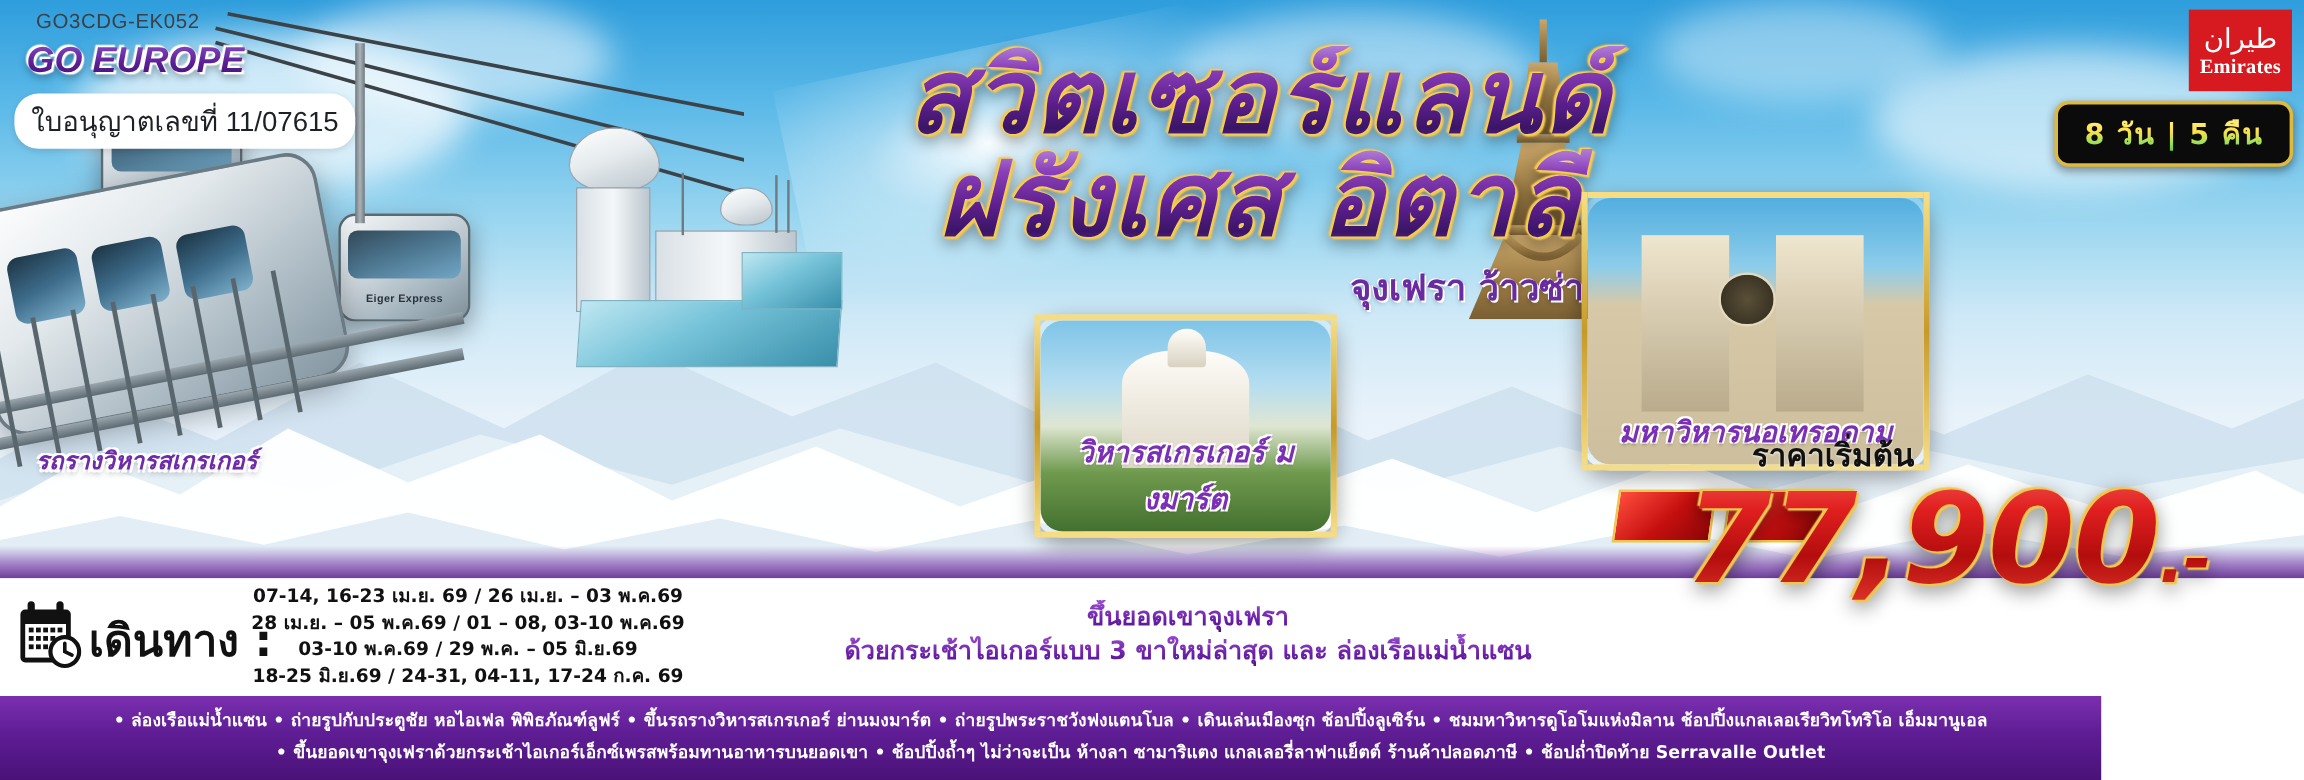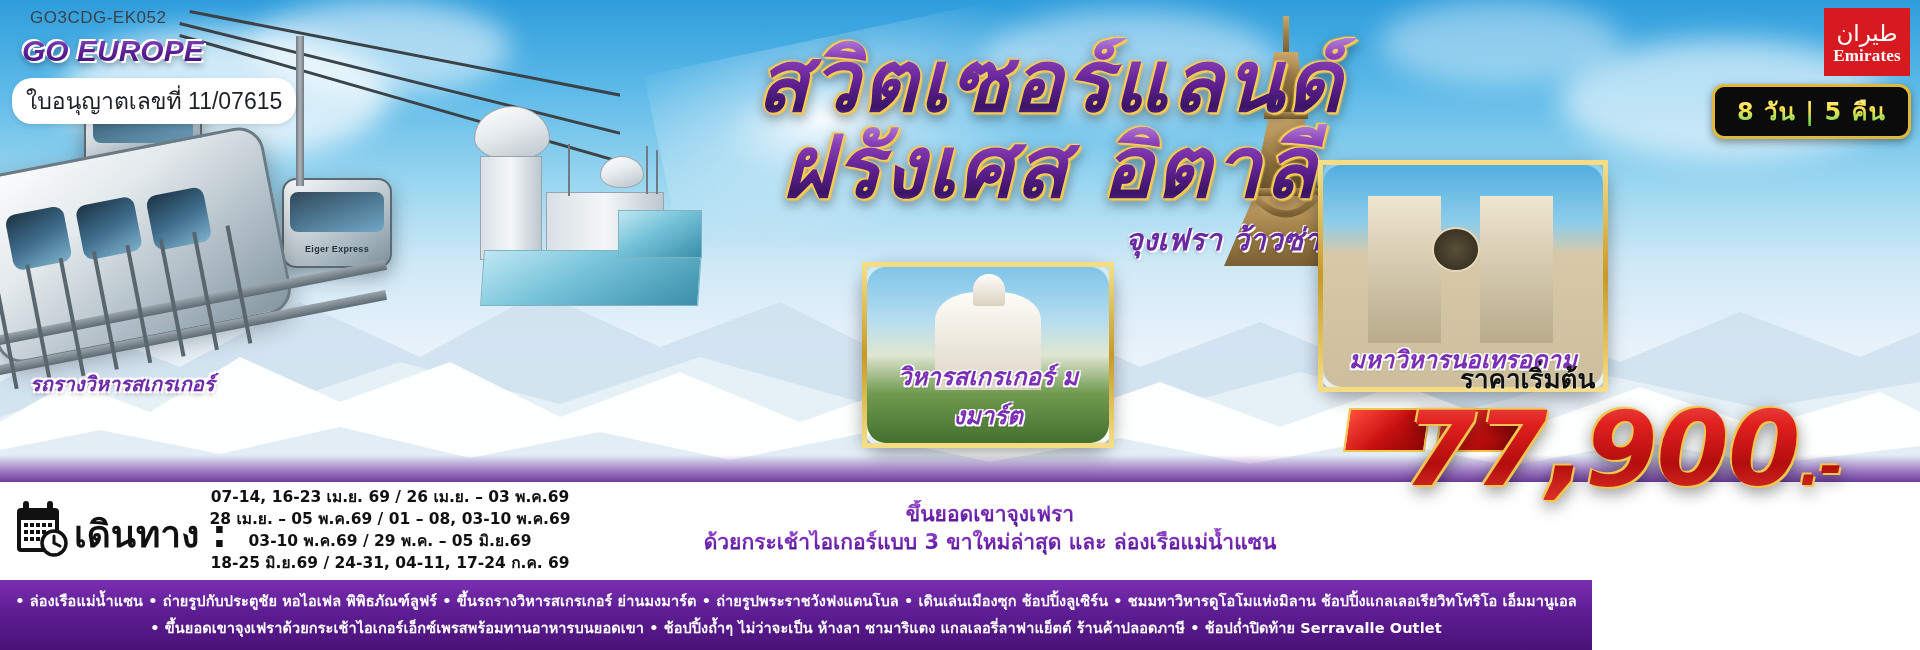--- a/index.html
+++ b/index.html
@@ -107,21 +107,21 @@
     -webkit-background-clip:text; background-clip:text; color:transparent;
     -webkit-text-stroke:0px;
     filter:drop-shadow(0 0 1px #ffe680) drop-shadow(2px 2px 0 #f3c64a) drop-shadow(-2px -1px 0 #f3c64a)
            drop-shadow(0 4px 6px rgba(0,0,0,.35));
     line-height:1.0;
   }
   #title1{ font-size:86px; }
   #title2{ font-size:86px; margin-top:4px; }
   #subtitle{
     text-align:right; margin-top:6px; padding-right:180px;
-    font-size:30px; font-weight:bold; font-style:italic;
+    font-size:30px; font-weight:bold; 
     font-family:"DejaVu Sans","Liberation Sans",sans-serif;
     color:#6a2aa0;
     text-shadow:1.5px 1.5px 0 #ffffff, -1px -1px 0 #ffffff, 0 2px 4px rgba(0,0,0,.25);
   }
 
   
   #code{
     position:absolute; left:30px; top:8px;
     font-size:17px; color:#3c4147; letter-spacing:.5px;
   }
@@ -299,21 +299,21 @@
   .ribbon{
     position:absolute; width:82px; height:44px;
     background:linear-gradient(135deg,#ff4d3d 0%,#c50f0f 55%,#8d0606 100%);
     border:2px solid #f0c64f;
   }
   .r1{ left:0;  top:0;  transform:skewX(-8deg); }
   .r2{ left:92px; top:0; transform:skewX(-8deg); }
 
   
   #bottombar{
-    position:absolute; left:0; top:580px; width:1592px; height:70px;
+    position:absolute; left:0; top:580px; width:1751px; height:70px;
     background:linear-gradient(to bottom,#7b2fb0 0%,#5e1d94 45%,#4a1278 100%);
     color:#fff;
     display:flex; flex-direction:column; justify-content:center; align-items:center;
   }
   #bottombar div{
     font-size:14.5px; font-weight:bold; line-height:1.85;
     font-family:"DejaVu Sans","Liberation Sans",sans-serif;
     white-space:nowrap; letter-spacing:.1px;
   }
   .divider-purple{

